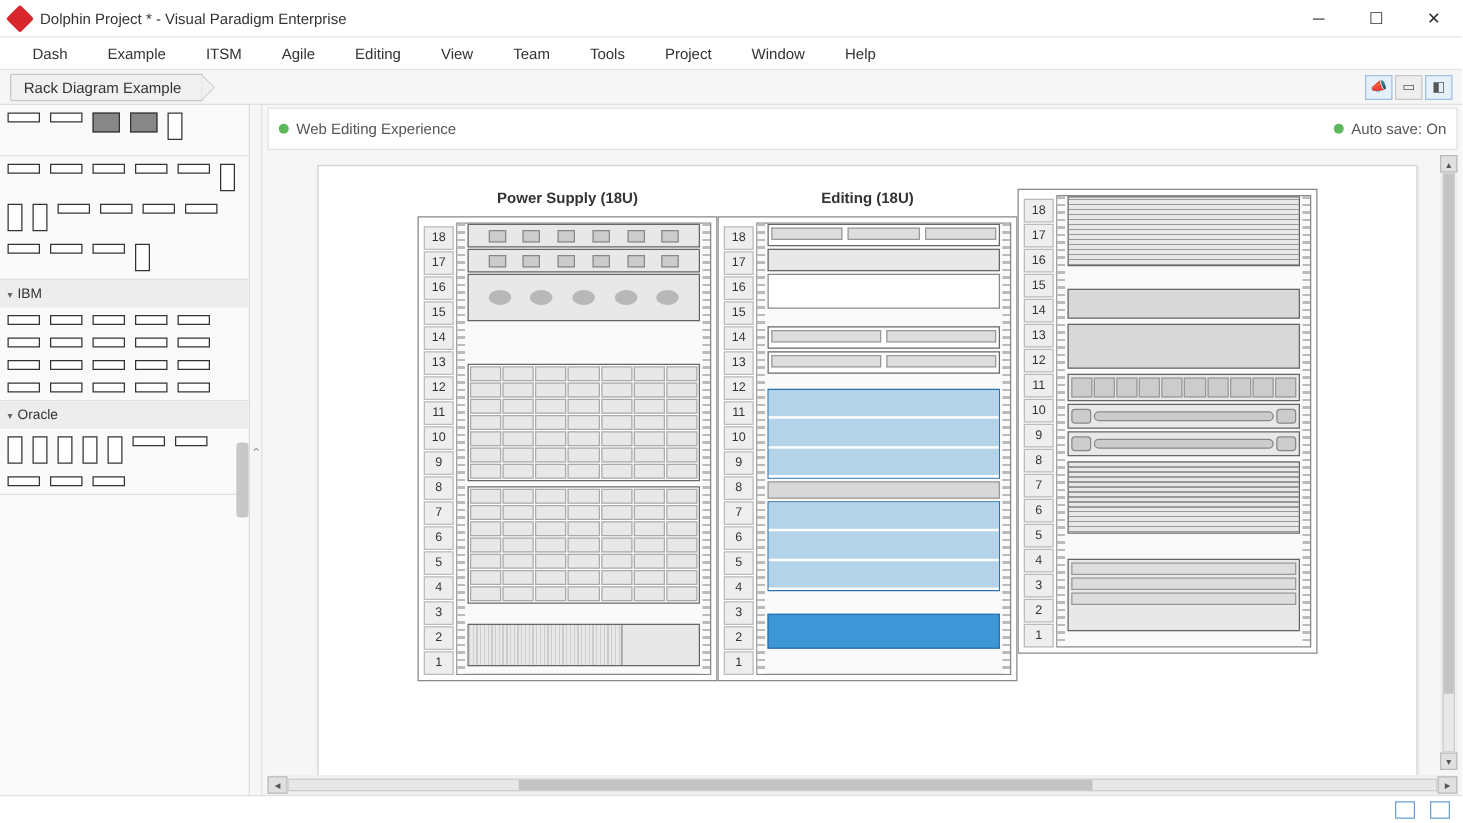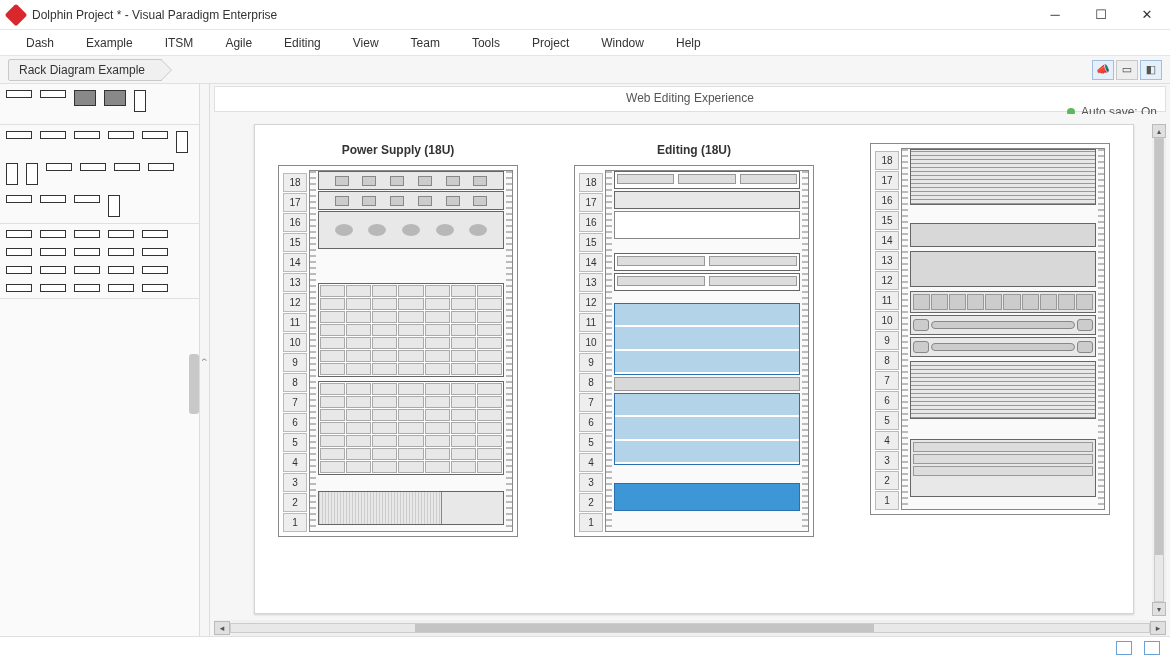--- a/index.html
+++ b/index.html
@@ -38,29 +38,29 @@
 .shape.tall { height:22px; width:12px; }
 .shape.sq { width:22px; height:16px; background:#888;}
 .splitter { width:10px; background:#f6f6f6; border-right:1px solid #ddd; display:flex; align-items:center; justify-content:center; }
 .splitter::before { content:"‹"; color:#888; font-size:10px; writing-mode:vertical-lr;}
 
 
 .sidebar-scroll { position:absolute; right:0; top:270px; width:10px; height:60px; background:#c8c8c8; border-radius:3px;}
 
 
 .canvas-wrap { flex:1; display:flex; flex-direction:column; background:#f6f6f6; position:relative;}
-.status-strip { height:26px; background:#fff; border:1px solid #e0e0e0; margin:2px 4px; display:flex; align-items:center; font-size:12px; color:#555; padding:4px 8px;flex-direction:column;}
+.status-strip { height:26px; background:#fff; border:1px solid #e0e0e0; margin:2px 4px; display:flex; align-items:center; font-size:12px; color:#555; padding:16px 8px;}
 .status-strip .dot { width:8px; height:8px; border-radius:50%; background:#5cb85c; margin-right:6px;}
 .status-strip .right { margin-left:auto; display:flex; align-items:center;}
 .status-strip .right .dot { margin-right:6px; }
 
 .canvas { flex:1; background:#f6f6f6; position:relative; overflow:hidden; margin:0 4px 0 4px;}
 .paper { position:absolute; left:40px; top:10px; width:880px; height:490px; background:#fff; border:1px solid #d4d4d4; box-shadow:0 1px 2px rgba(0,0,0,.15); }
 
-.racks { display:flex; gap:56px; justify-content:center; padding-top:18px;}
+.racks { display:flex; justify-content:center; padding-top:18px;}
 .rack { width:240px;}
 .rack-title { text-align:center; font-size:12px; font-weight:bold; color:#333; margin-bottom:8px;}
 .rack-body { display:flex; border:1px solid #888; background:#fff; padding:4px; gap:2px;}
 .unit-col { width:24px; display:flex; flex-direction:column-reverse; gap:1px;}
 .unit-col div { height:19px; background:#eee; border:1px solid #bbb; font-size:10px; color:#333; display:flex; align-items:center; justify-content:center;}
 .rack-inner { flex:1; border:1px solid #888; position:relative; height:362px; background:#fafafa;}
 .rail { position:absolute; top:0; bottom:0; width:6px; background:repeating-linear-gradient(to bottom,#bbb 0,#bbb 2px,#fafafa 2px,#fafafa 6px);}
 .rail.left{left:0;} .rail.right{right:0;}
 .slot { position:absolute; left:8px; right:8px; border:1px solid #666; background:#efefef;}
 
@@ -171,36 +171,52 @@
           <div class="shape"></div>
           <div class="shape"></div>
           <div class="shape"></div>
           <div class="shape"></div>
         <div class="shape"></div>
           <div class="shape"></div>
           <div class="shape tall"></div>
       </div>
     </div>
     <div class="palette-section">
+      <div class="palette-header">IBM</div>
       <div class="palette-grid">
         <div class="shape"></div>
           <div class="shape"></div>
           <div class="shape"></div>
           <div class="shape"></div>
           <div class="shape"></div>
         <div class="shape"></div>
           <div class="shape"></div>
           <div class="shape"></div>
           <div class="shape"></div>
           <div class="shape"></div>
         <div class="shape"></div>
           <div class="shape"></div>
           <div class="shape"></div>
           <div class="shape"></div>
           <div class="shape"></div>
+        <div class="shape"></div>
+          <div class="shape"></div>
+          <div class="shape"></div>
+          <div class="shape"></div>
+          <div class="shape"></div>
+      </div>
+    </div>
+    <div class="palette-section">
+      <div class="palette-header">Oracle</div>
+      <div class="palette-grid">
+        <div class="shape tall"></div>
+          <div class="shape tall"></div>
+          <div class="shape tall"></div>
+          <div class="shape tall"></div>
+          <div class="shape tall"></div>
         <div class="shape"></div>
           <div class="shape"></div>
           <div class="shape"></div>
           <div class="shape"></div>
           <div class="shape"></div>
       </div>
     </div>
     <div class="sidebar-scroll"></div>
   </div>
 

